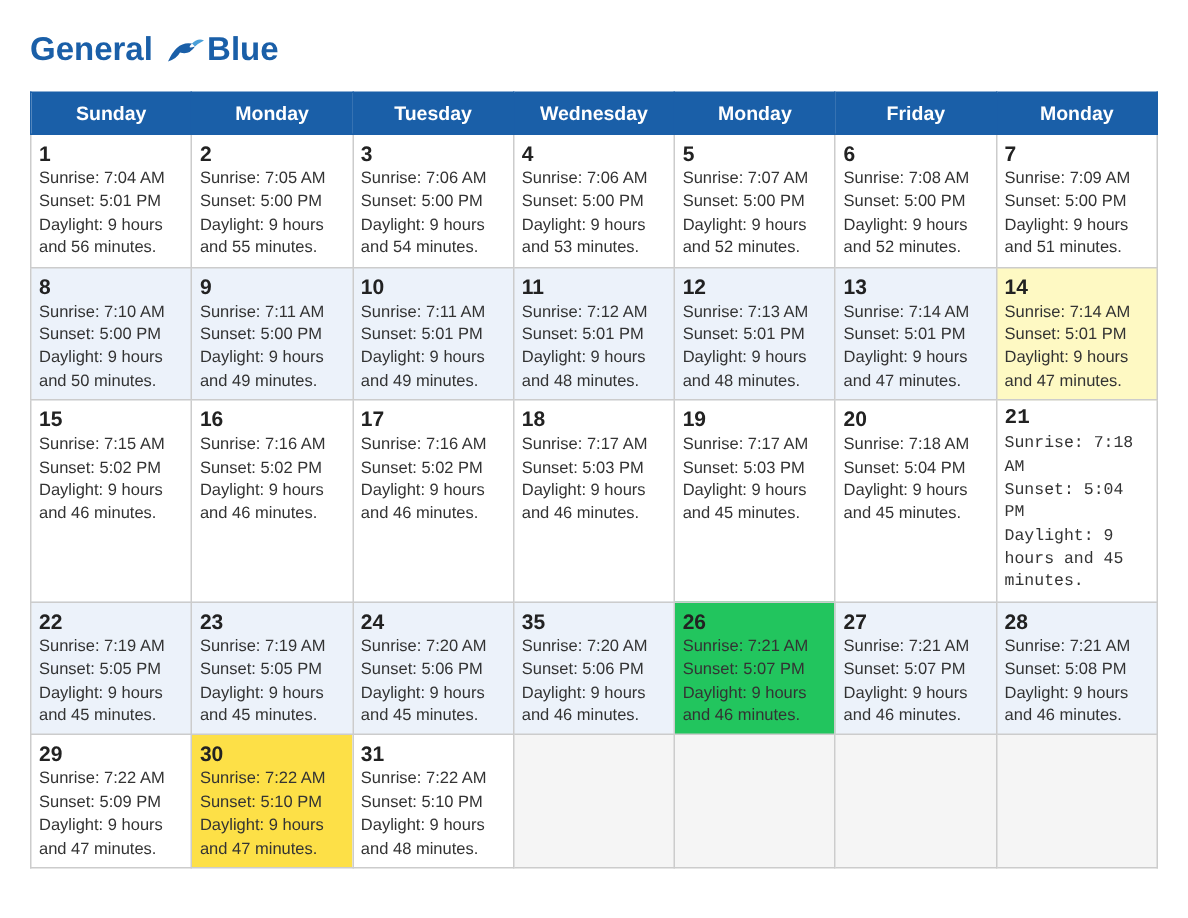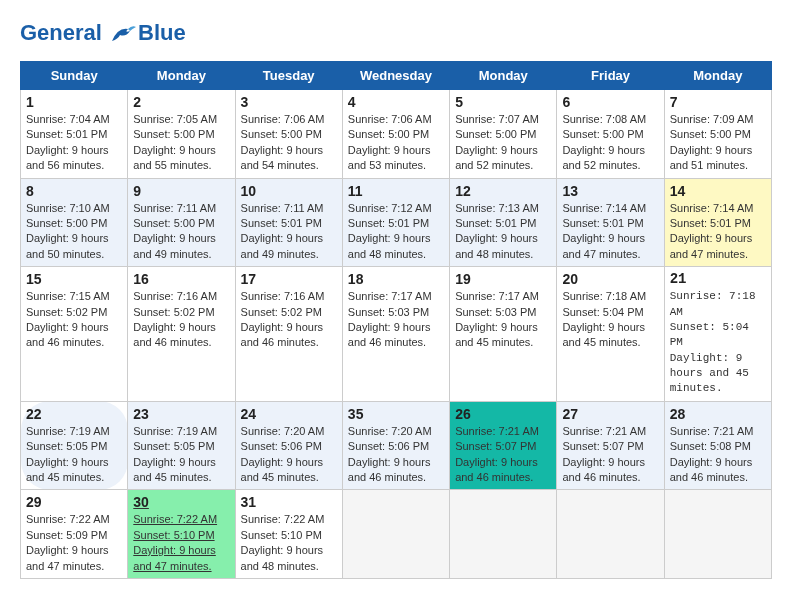--- a/index.html
+++ b/index.html
@@ -282,21 +282,21 @@
         <td style="background: rgb(255, 255, 255); font-family: Liberation Mono, monospace;">
           <span class="day-number">21</span>
           <div class="day-info">
             Sunrise: 7:18 AM<br>
             Sunset: 5:04 PM<br>
             Daylight: 9 hours and 45 minutes.
           </div>
         </td>
       </tr>
       <tr>
-        <td style="background: rgb(236, 242, 250); border-radius: 29px;">
+        <td style="background: rgb(236, 242, 250);">
           <span class="day-number">22</span>
           <div class="day-info">
             Sunrise: 7:19 AM<br>
             Sunset: 5:05 PM<br>
             Daylight: 9 hours and 45 minutes.
           </div>
         </td>
         <td style="background: rgb(236, 242, 250);">
           <span class="day-number">23</span>
           <div class="day-info">
@@ -314,21 +314,21 @@
           </div>
         </td>
         <td style="background: rgb(236, 242, 250);">
           <span class="day-number">35</span>
           <div class="day-info">
             Sunrise: 7:20 AM<br>
             Sunset: 5:06 PM<br>
             Daylight: 9 hours and 46 minutes.
           </div>
         </td>
-        <td style="background: #14b8a6;">
+        <td style="background: #22c55e;">
           <span class="day-number">26</span>
           <div class="day-info">
             Sunrise: 7:21 AM<br>
             Sunset: 5:07 PM<br>
             Daylight: 9 hours and 46 minutes.
           </div>
         </td>
         <td style="background: rgb(236, 242, 250);">
           <span class="day-number">27</span>
           <div class="day-info">
@@ -348,21 +348,21 @@
       </tr>
       <tr>
         <td style="background: rgb(255, 255, 255);">
           <span class="day-number">29</span>
           <div class="day-info">
             Sunrise: 7:22 AM<br>
             Sunset: 5:09 PM<br>
             Daylight: 9 hours and 47 minutes.
           </div>
         </td>
-        <td style="background: #86efac; text-decoration: underline;">
+        <td style="background: #fde047;">
           <span class="day-number">30</span>
           <div class="day-info">
             Sunrise: 7:22 AM<br>
             Sunset: 5:10 PM<br>
             Daylight: 9 hours and 47 minutes.
           </div>
         </td>
         <td style="background: rgb(255, 255, 255);">
           <span class="day-number">31</span>
           <div class="day-info">

